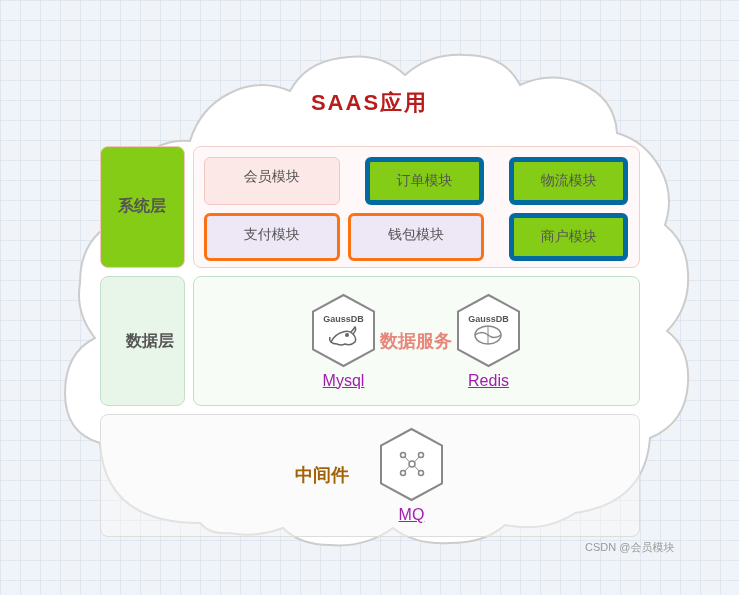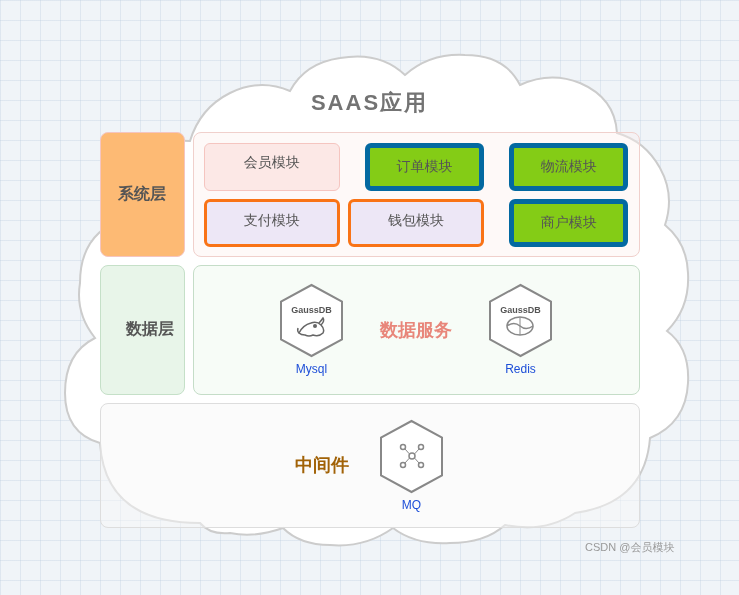--- a/index.html
+++ b/index.html
@@ -43,23 +43,23 @@
       right: 55px;
       bottom: 35px;
       display: flex;
       flex-direction: column;
       gap: 0;
     }
 
     .saas-title {
       text-align: center;
       font-size: 22px;
-      color: #737373;
-      font-weight: bold;
-      margin-bottom: 14px;
+      color: #b91c1c;
+      font-weight: bold;
+      margin-bottom: 28px;
       letter-spacing: 2px;
     }
 
     .main-grid {
       display: flex;
       flex-direction: column;
       gap: 8px;
       flex: 1;
     }
 
@@ -75,21 +75,21 @@
       border-radius: 8px;
       display: flex;
       align-items: center;
       justify-content: center;
       font-size: 16px;
       font-weight: bold;
       flex-shrink: 0;
     }
 
     .layer-label-system {
-      background-color: #fdba74;
+      background-color: #84cc16;
       color: #555;
       border: 1px solid #f5c5c0;
     }
 
     .layer-label-data {
       background-color: #e8f5e9;
       color: #555;
       border: 1px solid #c5e0c8;
       padding-left: 16px;
     }
@@ -151,40 +151,41 @@
       background-color: #84cc16;
       border: 5px solid #0369a1;
       margin-left: 17px;
     }
 
     
     .data-content {
       display: flex;
       align-items: center;
       justify-content: center;
-      gap: 36px;
+      gap: 4px;
       height: 100%;
     }
 
     .data-service-label {
       font-size: 18px;
       font-weight: bold;
       color: #e8867a;
     }
 
     .hexagon-item {
       display: flex;
       flex-direction: column;
       align-items: center;
       gap: 4px;
     }
 
     .hexagon-item .item-name {
-      font-size: 12px;
-      color: #1d4ed8;
+      font-size: 16px;
+      color: #a21caf;
+      text-decoration: underline;
     }
 
     
     .hex-wrap {
       position: relative;
       width: 65px;
       height: 75px;
       display: flex;
       align-items: center;
       justify-content: center;

